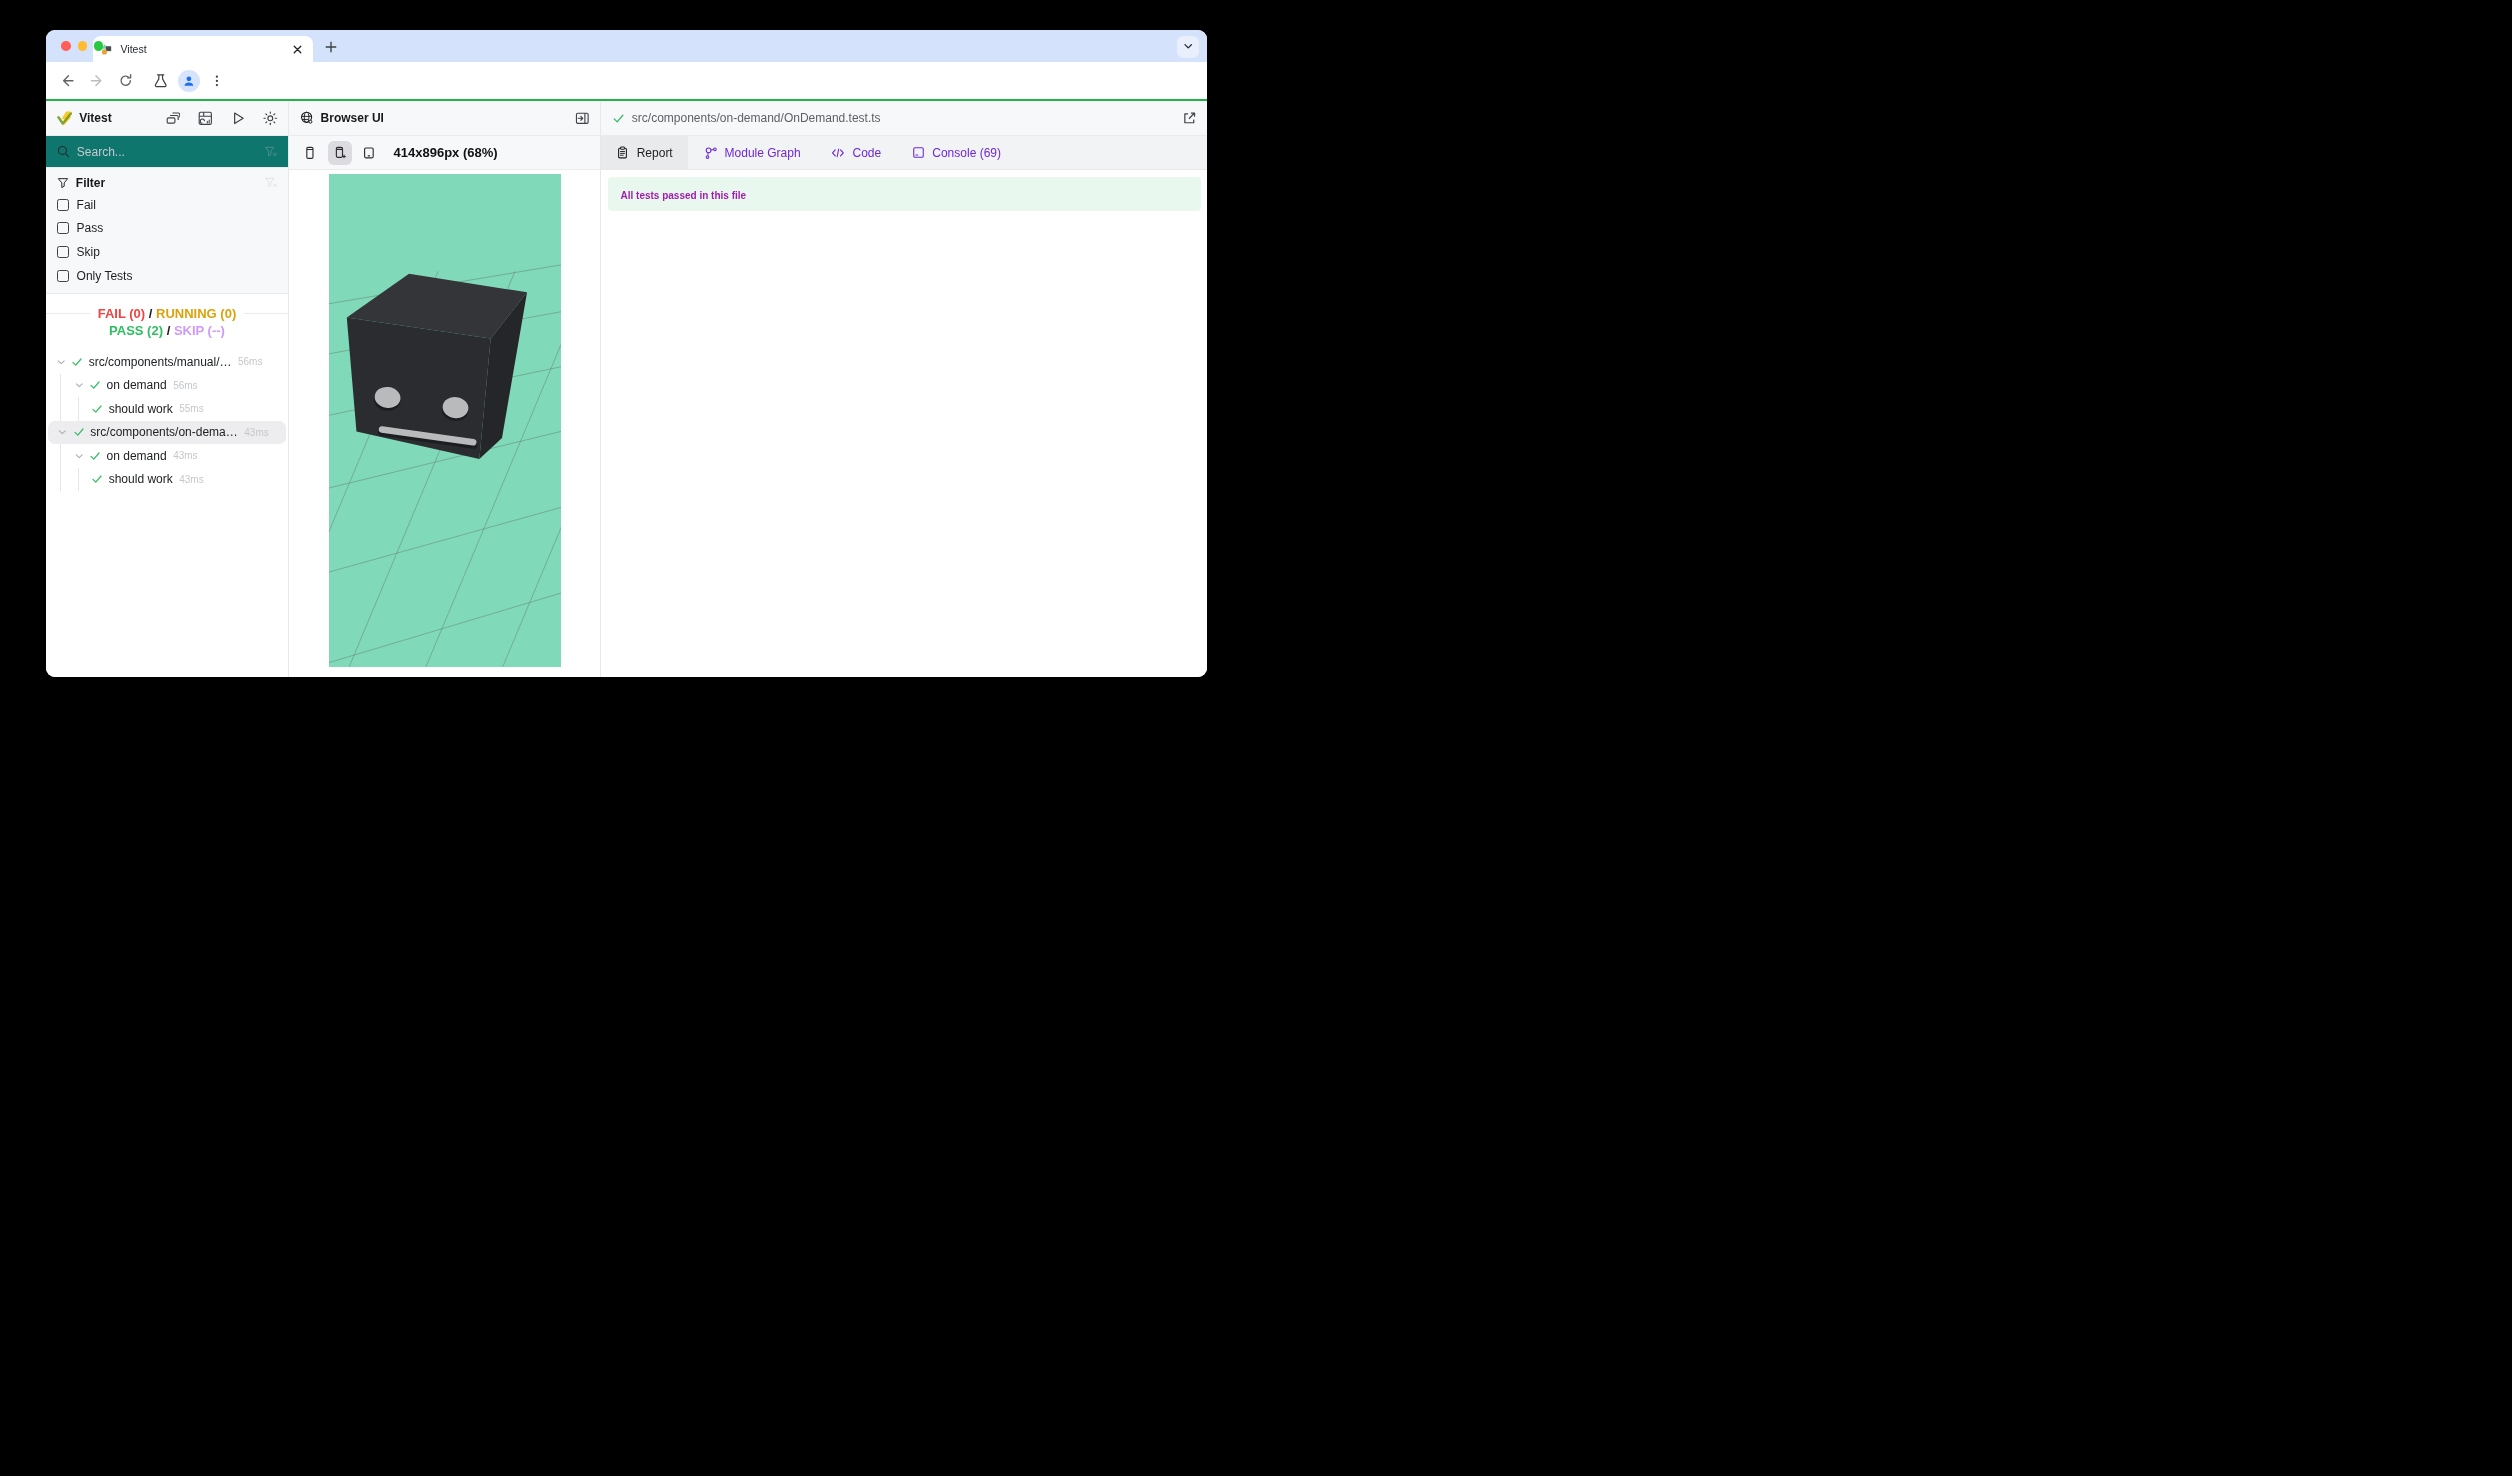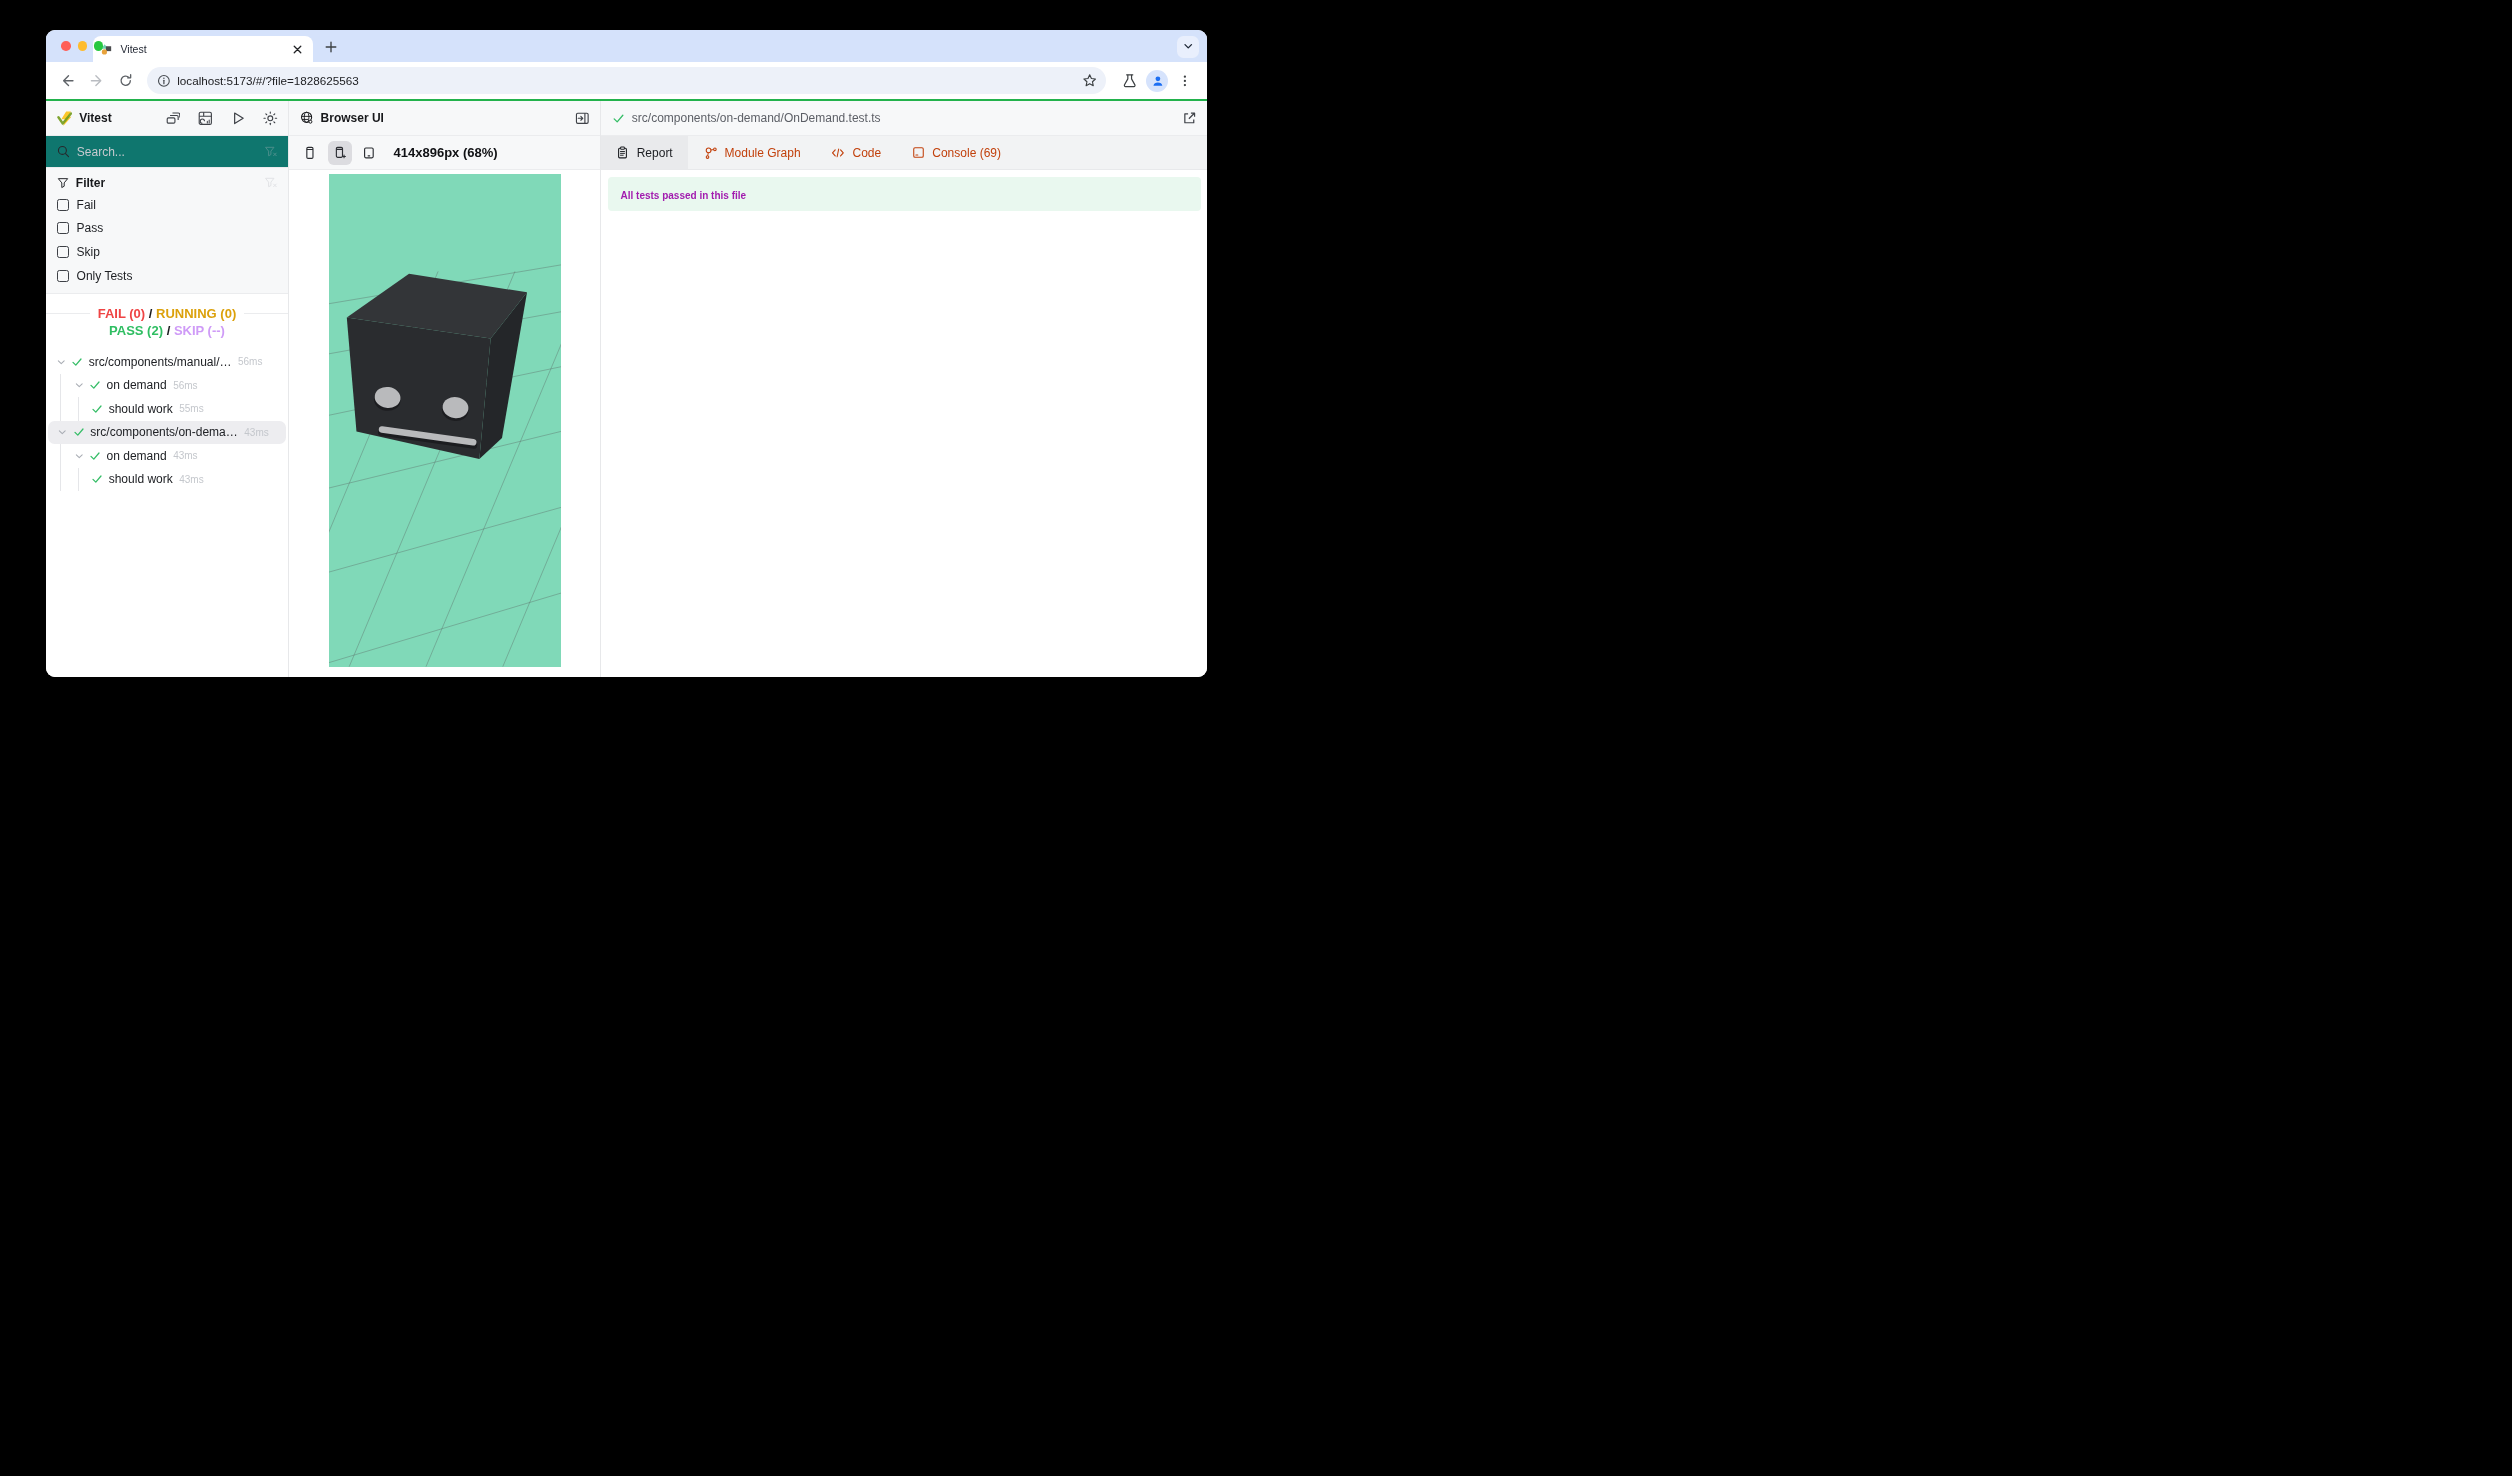--- a/index.html
+++ b/index.html
@@ -79,21 +79,21 @@
   .devbar { height:34px; background:#f7f8f9; border-bottom:0.8px solid #ebecee; display:flex; align-items:center; padding:0 9px; gap:5.7px; flex:none; }
   .devbtn { width:24px; height:24px; border-radius:5.7px; display:flex; align-items:center; justify-content:center; color:#2c2e33; }
   .devbtn.active { background:#dcdce0; }
   .vp-label { font-size:13px; font-weight:700; color:#101114; margin-left:6.5px; }
   .scene-wrap { flex:1; background:#fff; display:flex; justify-content:center; }
   .scene { width:232px; height:493px; margin-top:3.2px; background:#80d9b8; }
 
   
   .path-text { font-size:12px; color:#5c5f66; white-space:nowrap; overflow:hidden; text-overflow:ellipsis; }
   .tabsbar { height:34px; background:#f2f3f4; border-bottom:0.8px solid #e8e9eb; display:flex; align-items:stretch; flex:none; }
-  .rtab { display:flex; align-items:center; gap:7.3px; padding:0 15.4px; font-size:12px; color:#c2410c; }
+  .rtab { display:flex; align-items:center; gap:7.3px; padding:0 15.4px; font-size:12px; color:#6d28d9; }
   .rtab.active { background:#e9eaec; color:#1c1e22; font-weight:500; }
   .banner { margin:6.5px 6.5px 0; background:#e9f8ef; border-radius:4px; padding:9.7px 13px; flex:none; }
   .banner-text { font-size:10px; font-weight:700; color:#a21caf; }
 </style>
 </head>
 <body>
 
 <div class="window">
 
   <div class="tabstrip">
@@ -137,33 +137,20 @@
       <svg width="15.4" height="15.4" viewBox="0 0 19 19">
           <path d="M8.5 3.5 L14.5 9.5 L8.5 15.5 M14.5 9.5 H3" fill="none" stroke="currentColor" stroke-width="1.7" stroke-linecap="round" stroke-linejoin="round"></path>
         </svg>
     </span>
     <span class="navbtn">
       <svg width="15.4" height="15.4" viewBox="0 0 19 19">
           <path d="M15.2 9.5 a5.7 5.7 0 1 1 -1.7 -4.05" fill="none" stroke="currentColor" stroke-width="1.7" stroke-linecap="round"></path>
           <path d="M15.6 2.2 V6 H11.8" fill="none" stroke="currentColor" stroke-width="1.7" stroke-linecap="round" stroke-linejoin="round"></path>
         </svg>
     </span>
-    <div class="omnibox">
-      <svg width="13.8" height="13.8" viewBox="0 0 18 18">
-          <circle cx="9" cy="9" r="7" fill="none" stroke="#454a50" stroke-width="1.4"></circle>
-          <circle cx="9" cy="5.6" r="0.95" fill="#454a50"></circle>
-          <path d="M9 8.2 V12.6" stroke="#454a50" stroke-width="1.6" stroke-linecap="round"></path>
-        </svg>
-      <span class="url-text">localhost:5173/#/?file=1828625563</span>
-      <span class="ibtn" style="width:23px;height:23px;">
-        <svg width="15.4" height="15.4" viewBox="0 0 19 19">
-            <path d="M9.5 2.3 L11.6 6.8 L16.6 7.4 L12.9 10.8 L13.9 15.7 L9.5 13.2 L5.1 15.7 L6.1 10.8 L2.4 7.4 L7.4 6.8 Z" fill="none" stroke="#3c4043" stroke-width="1.4" stroke-linejoin="round"></path>
-          </svg>
-      </span>
-    </div>
     <div class="chrome-actions">
       <span class="navbtn">
         <svg width="15.4" height="15.4" viewBox="0 0 19 19">
             <path d="M7.2 2.2 V7.2 L3.1 14.6 a1.4 1.4 0 0 0 1.2 2.1 h10.4 a1.4 1.4 0 0 0 1.2 -2.1 L11.8 7.2 V2.2" fill="none" stroke="#3c4043" stroke-width="1.5" stroke-linejoin="round"></path>
             <path d="M5.7 2.2 H13.3" stroke="#3c4043" stroke-width="1.5" stroke-linecap="round"></path>
           </svg>
       </span>
       <span class="avatar">
         <svg width="13.8" height="13.8" viewBox="0 0 18 18">
             <circle cx="9" cy="6.3" r="3.1" fill="#1b6ef3"></circle>

